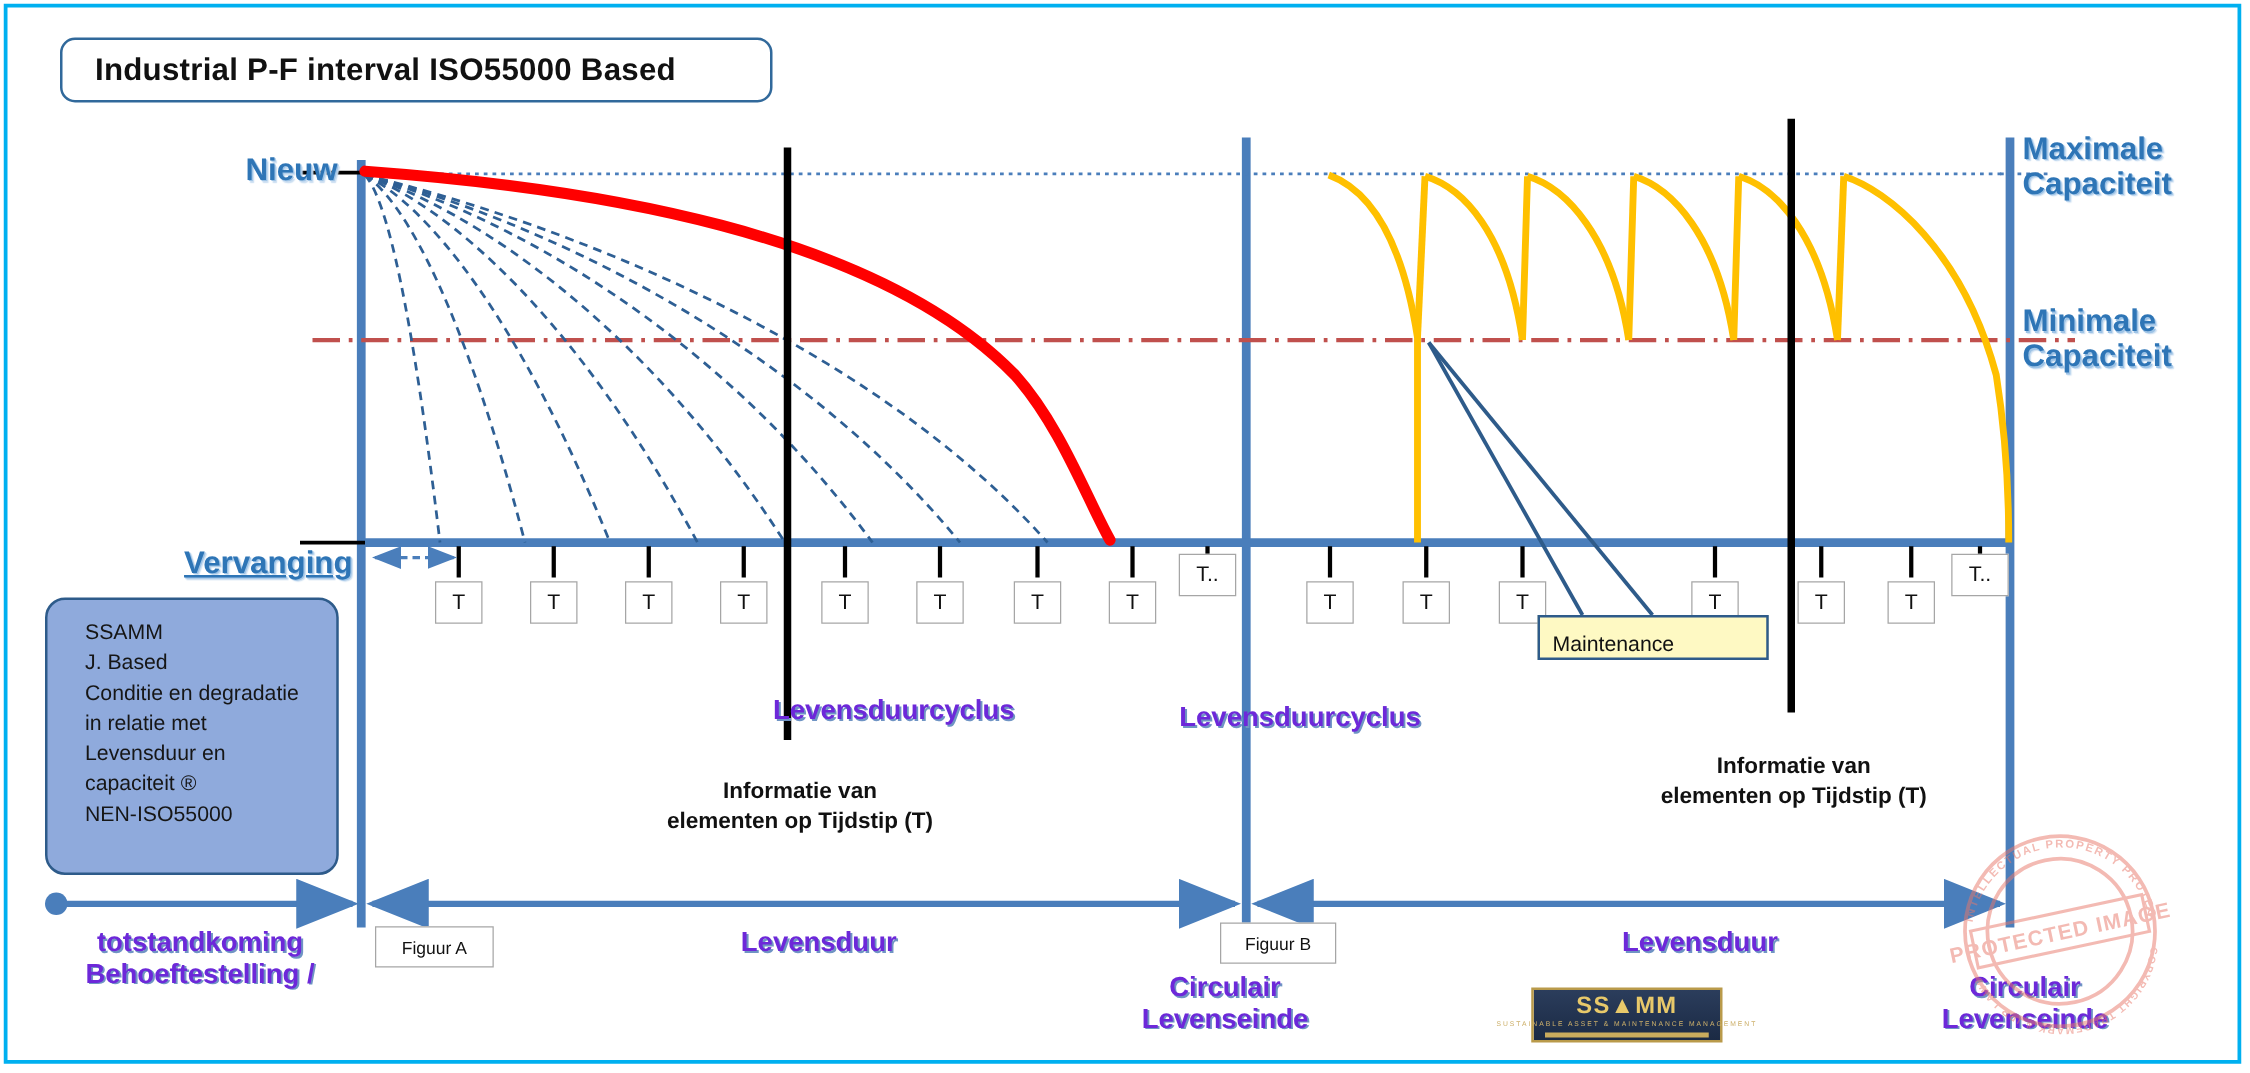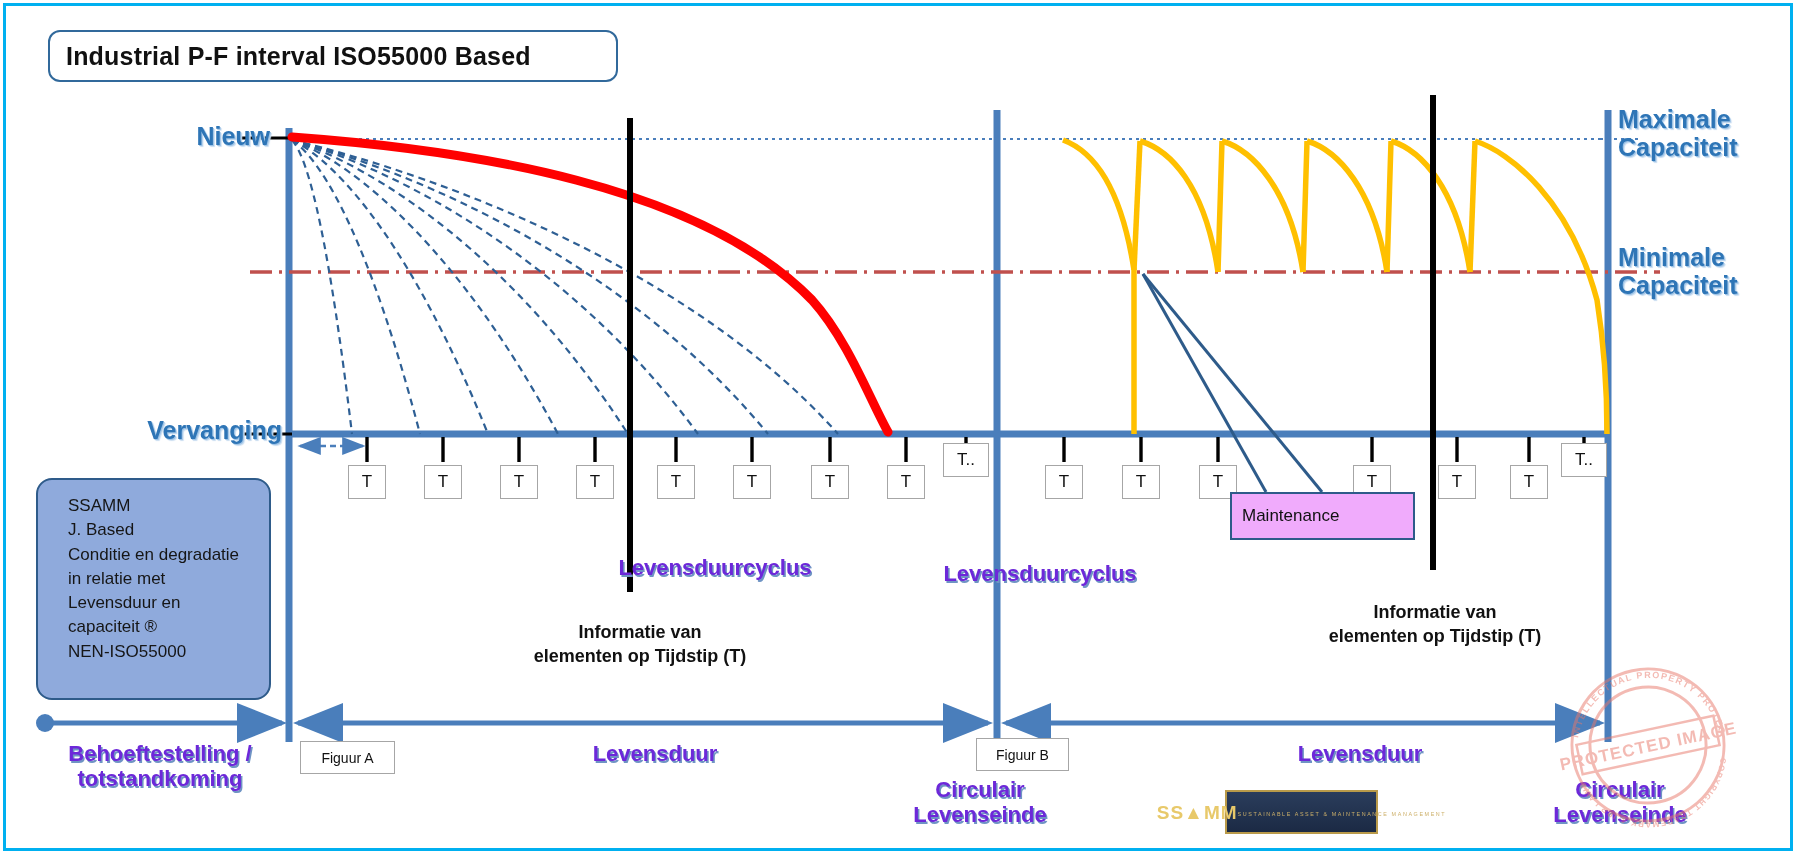--- a/index.html
+++ b/index.html
@@ -1,26 +1,26 @@
 <!DOCTYPE html>
 <html><head>
 <meta charset="utf-8">
 <style>
   html,body{margin:0;padding:0;background:#ffffff;}
   body{font-family:"Liberation Sans",sans-serif;}
   #page{position:relative;width:1800px;height:858px;background:#fff;overflow:hidden;}
   #frame{position:absolute;left:3px;top:3px;width:1790px;height:848px;border:3px solid #00b0f0;box-sizing:border-box;}
   #title-box{position:absolute;left:48px;top:30px;width:570px;height:52px;border:2px solid #31699b;border-radius:12px;background:#fff;display:flex;align-items:center;box-sizing:border-box;}
-  #title-text{font-size:25px;font-weight:bold;color:#111;padding-left:16px;letter-spacing:.2px;}
+  #title-text{font-size:25px;font-weight:bold;color:#111;padding-left:26px;letter-spacing:.2px;}
 
   .axlabel{position:absolute;font-weight:bold;color:#2e75b6;font-size:25px;line-height:1.12;text-align:right;
            text-shadow:1px 1px 0 #9dc3e6, 2px 2px 1px #c9ddf1;}
   #lab-nieuw{left:110px;top:122px;width:160px;}
   #lab-min{left:80px;top:238px;width:220px;}
-  #lab-verv{left:62px;top:416px;width:220px;}
+  #lab-verv{left:62px;top:436px;width:220px;text-decoration:underline;}
   #lab-maxcap{left:1618px;top:105px;width:200px;text-align:left;}
   #lab-mincap{left:1618px;top:243px;width:200px;text-align:left;}
 
   #info-box{position:absolute;left:36px;top:478px;width:235px;height:222px;background:#8faadc;border:2px solid #2e5b8a;border-radius:16px;box-sizing:border-box;padding:14px 0 0 30px;}
   #info-box p{margin:0;font-size:17px;color:#161616;line-height:1.43;}
 
   .bracket-lab{position:absolute;font-weight:bold;font-size:22px;color:#6d28d9;line-height:1.12;text-align:center;
                text-shadow:1.5px 1.5px 0 #6f94c4;}
   #lab-behoefte{left:30px;top:742px;width:260px;}
   #lab-lev-a{left:545px;top:742px;width:220px;}
@@ -32,30 +32,30 @@
 
   .figbox{position:absolute;border:1px solid #a6a6a6;background:#fff;font-size:14px;color:#111;
           display:flex;align-items:center;justify-content:center;box-sizing:border-box;}
   #fig-a{left:300px;top:741px;width:95px;height:33px;}
   #fig-b{left:976px;top:738px;width:93px;height:33px;}
 
   .infot{position:absolute;font-size:18px;font-weight:bold;color:#111;text-align:center;line-height:1.35;}
   #inf-a{left:495px;top:620px;width:290px;}
   #inf-b{left:1290px;top:600px;width:290px;}
 
-  #maint-box{position:absolute;left:1230px;top:492px;width:185px;height:48px;border:2px solid #2e5b8a;background:#f0abfc;
-             display:flex;align-items:center;box-sizing:border-box;}
+  #maint-box{position:absolute;left:1230px;top:492px;width:185px;height:36px;border:2px solid #2e5b8a;background:#fef9c3;
+             display:flex;align-items:flex-end;box-sizing:border-box;}
   #maint-box span{font-size:17px;color:#111;padding-left:10px;}
 
   .tbox{position:absolute;width:38px;height:34px;border:1px solid #a6a6a6;background:#fff;
         display:flex;align-items:center;justify-content:center;font-size:17px;color:#111;box-sizing:border-box;}
   .tbox.wide{width:46px;}
 
   #logo{position:absolute;left:1225px;top:790px;width:153px;height:44px;background:linear-gradient(180deg,#2b3d5c 0%,#1b2a44 100%);
-        border:2px solid #b99a4a;box-sizing:border-box;display:flex;flex-direction:row;align-items:center;justify-content:center;}
+        border:2px solid #b99a4a;box-sizing:border-box;display:flex;flex-direction:column;align-items:center;justify-content:center;}
   #logo-main{font-size:19px;font-weight:bold;color:#e8c96a;letter-spacing:1px;line-height:1;}
   #logo-sub{font-size:5.4px;color:#cdb06a;letter-spacing:1.6px;margin-top:3px;white-space:nowrap;}
   #logo-bar{width:88%;height:4px;background:#c9ab5d;margin-top:3px;}
 
   #watermark{position:absolute;left:1548px;top:650px;width:200px;height:190px;opacity:.5;pointer-events:none;}
   svg{display:block;}
 </style>
 </head>
 <body>
 
@@ -225,22 +225,22 @@
   <div class="infot" id="inf-a">
     <div>Informatie van</div>
     <div>elementen op Tijdstip (T)</div>
   </div>
   <div class="infot" id="inf-b">
     <div>Informatie van</div>
     <div>elementen op Tijdstip (T)</div>
   </div>
 
   <div class="bracket-lab" id="lab-behoefte">
+    <div>totstandkoming</div>
     <div>Behoeftestelling /</div>
-    <div>totstandkoming</div>
   </div>
   <div class="bracket-lab" id="lab-lev-a">Levensduur</div>
   <div class="bracket-lab" id="lab-lev-b">Levensduur</div>
 
   <div class="bracket-lab" id="lab-circ-a">
     <div>Circulair</div>
     <div>Levenseinde</div>
   </div>
   <div class="bracket-lab" id="lab-circ-b">
     <div>Circulair</div>

